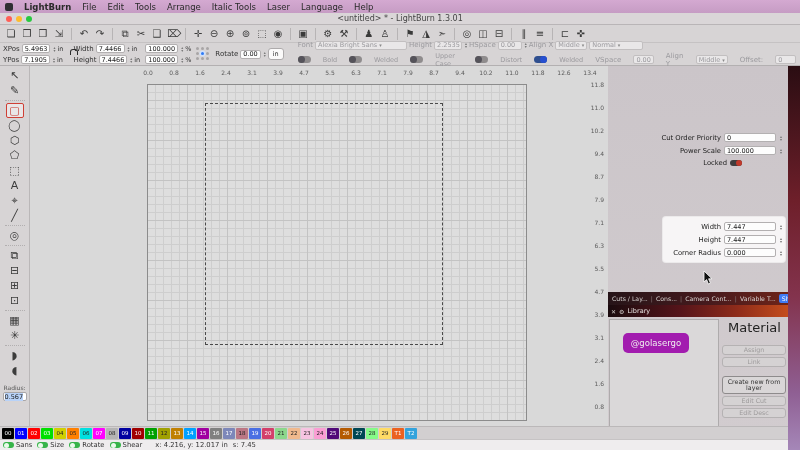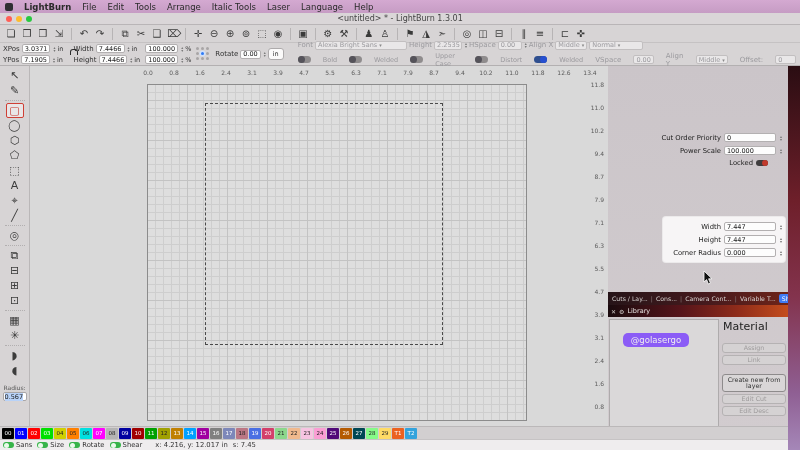--- a/index.html
+++ b/index.html
@@ -107,25 +107,25 @@
   .cursor { position:absolute; left:95px; top:138px; }
   .ptabs { height:13px; display:flex; align-items:center; gap:1px; padding:0 2px;
     background:linear-gradient(90deg,#261418,#461a1d 55%,#6e2419);
     font-size:6.2px; color:#d8d4d2; white-space:nowrap; }
   .ptab { padding:1px 2px; }
   .ptab.sel { background:#3f7bf5; color:#fff; border-radius:2px; padding:1px 3px; }
   .ptsep { color:#8a7a7a; }
   .lib-body { position:relative; height:167px; }
   .liblist { position:absolute; left:1px; top:2px; width:110px; height:152px;
     background:#dad8d9; border:1px solid #aeabac; }
-  .badge { position:absolute; left:13px; top:13px; width:66px; height:14px;
-    background:#8b5cf6; border-radius:5px; color:#efefef; font-size:8.5px;
+  .badge { position:absolute; left:13px; top:13px; width:66px; height:20px;
+    background:#a21caf; border-radius:5px; color:#efefef; font-size:8.5px;
     display:flex; align-items:center; justify-content:center; }
   .libcol { position:absolute; left:114px; top:0; width:64px; }
-  .libsec { font-size:11px; color:#222; margin:3px 0 10px 1px; }
+  .libsec { font-size:13px; color:#222; margin:3px 0 10px 1px;text-align:center; }
   .lbtn { height:10px; border:1px solid #b5b2b3; border-radius:3px; background:#d5d2d3;
     font-size:6.3px; color:#9d9a9b; display:flex; align-items:center; justify-content:center;
     margin-top:2px; text-align:center; line-height:6.5px; }
   .lbtn.en { color:#333; border-color:#8e8b8c; background:#d9d6d7; }
   .lbtn.big { height:18px; }
   .btnrow { display:flex; gap:2px; margin-top:2px; }
   .btnrow .lbtn { flex:1; margin-top:0; }
   .wallpaper { position:absolute; left:788px; top:66px; width:12px; height:384px;
     background:linear-gradient(180deg,#2a0d12 0%,#6e1f2a 35%,#83334d 60%,#8f5f93 85%,#a587b8 100%); }
   
@@ -210,21 +210,21 @@
       <span class="isep"></span>
       <span class="icon">⊏</span>
       <span class="icon">✜</span>
     </div>
 
   <div class="toolbar2">
     <div class="col2">
       <div class="frow">
         <span class="lbl">XPos</span>
         <span class="fld">
-            <span>3.0371</span>
+            <span>5.4963</span>
           </span>
         <span class="sp">
             <span>▴</span>
             <span>▾</span>
           </span>
         <span class="unit">in</span>
       </div>
       <div class="frow">
         <span class="lbl">YPos</span>
         <span class="fld">
@@ -471,21 +471,21 @@
         <div class="spr">
           <span>Power Scale</span>
           <span class="fld">
               <span>100.000</span>
             </span>
           <span class="sp">
               <span>▴</span>
               <span>▾</span>
             </span>
         </div>
-        <div class="spr" style="padding-right:20px">
+        <div class="spr" style="padding-right:46px">
           <span>Locked</span>
           <span class="lockedtg"></span>
         </div>
         <div class="spbox">
           <div class="spr">
             <span>Width</span>
             <span class="fld">
                 <span>7.447</span>
               </span>
             <span class="sp">

